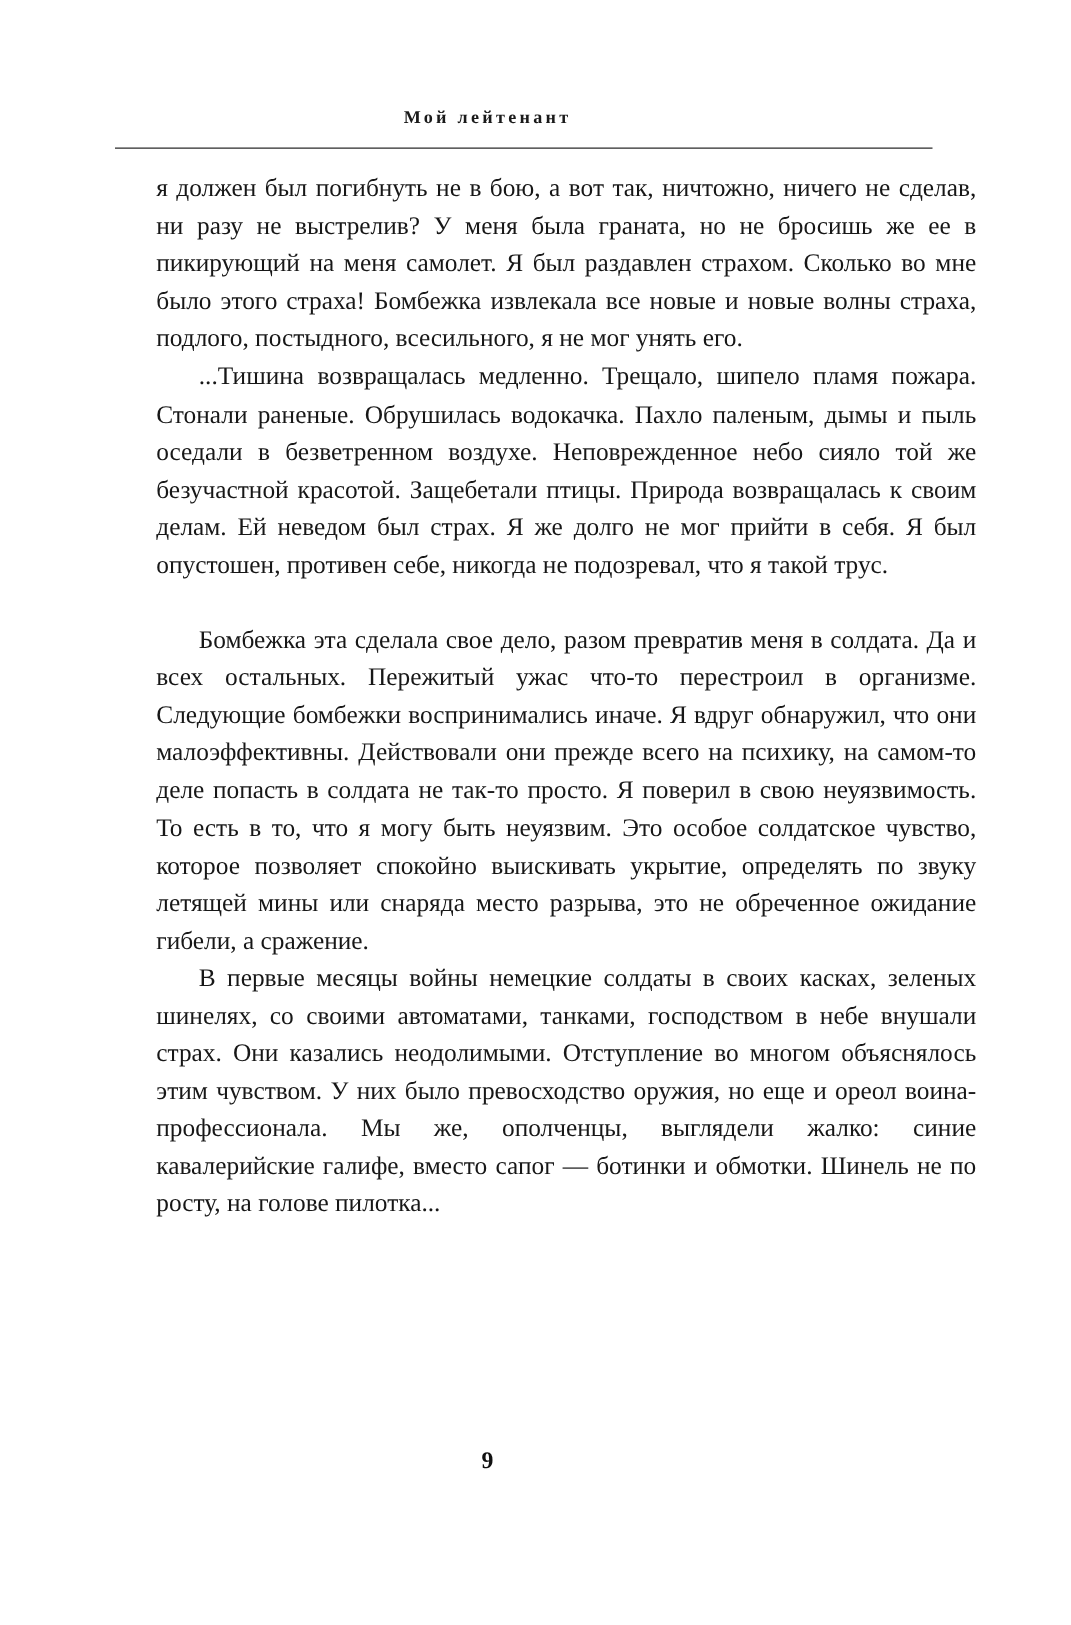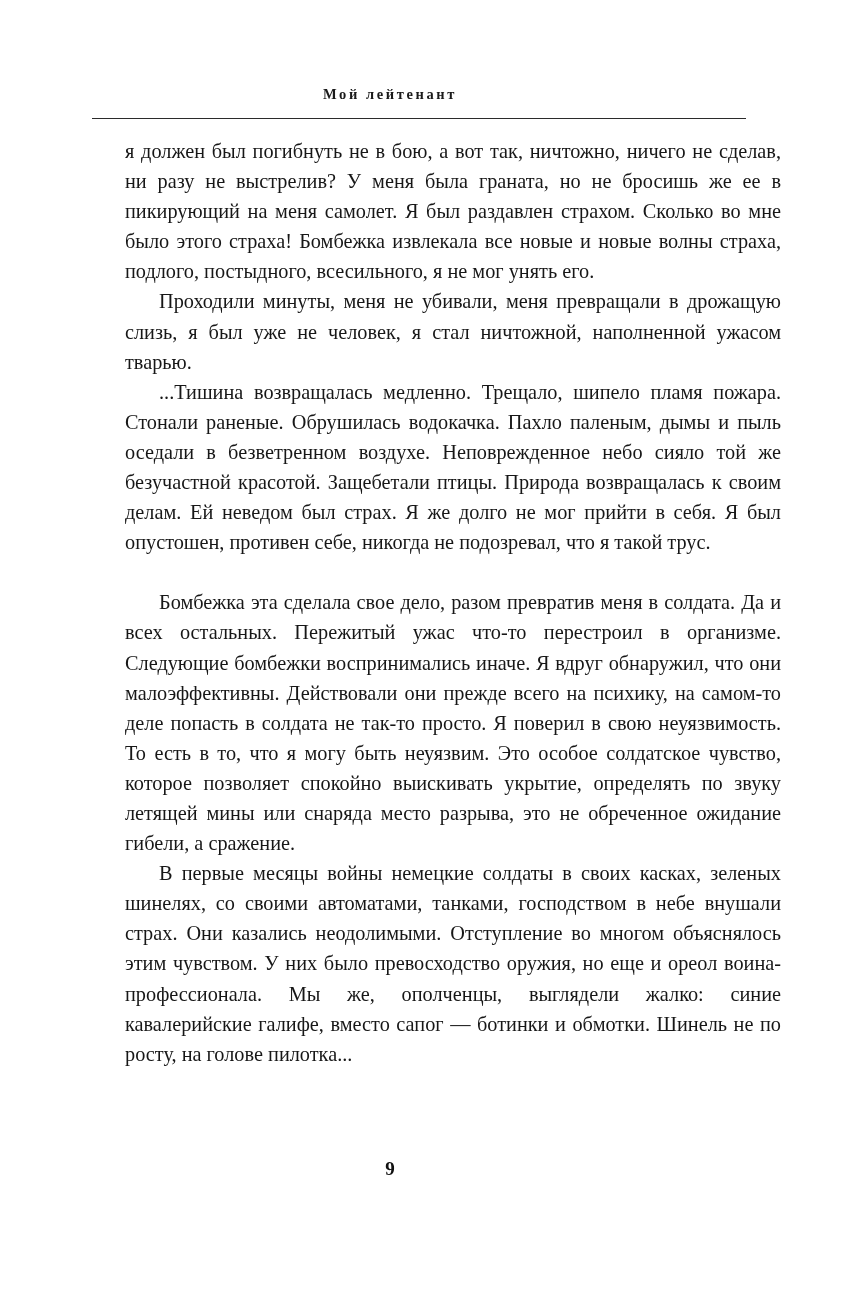--- a/index.html
+++ b/index.html
@@ -82,21 +82,20 @@
 </head>
 <body>
 
 <div class="page">
 
   <div class="running-head">Мой лейтенант</div>
   <div class="head-rule"></div>
 
   <div class="textblock">
     <p>я должен был погибнуть не в бою, а вот так, ничтожно, ничего не сделав, ни разу не выстрелив? У меня была граната, но не бросишь же ее в пикирующий на меня самолет. Я был раздавлен страхом. Сколько во мне было этого страха! Бомбежка извлекала все новые и новые волны страха, подлого, постыдного, всесильного, я не мог унять его.</p>
-    <p class="indent">Проходили минуты, меня не убивали, меня превращали в дрожащую слизь, я был уже не человек, я стал ничтожной, наполненной ужасом тварью.</p>
     <p class="indent">...Тишина возвращалась медленно. Трещало, шипело пламя пожара. Стонали раненые. Обрушилась водокачка. Пахло паленым, дымы и пыль оседали в безветренном воздухе. Неповрежденное небо сияло той же безучастной красотой. Защебетали птицы. Природа возвращалась к своим делам. Ей неведом был страх. Я же долго не мог прийти в себя. Я был опустошен, противен себе, никогда не подозревал, что я такой трус.</p>
     <div class="gap"></div>
     <p class="indent">Бомбежка эта сделала свое дело, разом превратив меня в солдата. Да и всех остальных. Пережитый ужас что-то перестроил в организме. Следующие бомбежки воспринимались иначе. Я вдруг обнаружил, что они малоэффективны. Действовали они прежде всего на психику, на самом-то деле попасть в солдата не так-то просто. Я поверил в свою неуязвимость. То есть в то, что я могу быть неуязвим. Это особое солдатское чувство, которое позволяет спокойно выискивать укрытие, определять по звуку летящей мины или снаряда место разрыва, это не обреченное ожидание гибели, а сражение.</p>
     <p class="indent">В первые месяцы войны немецкие солдаты в своих касках, зеленых шинелях, со своими автоматами, танками, господством в небе внушали страх. Они казались неодолимыми. Отступление во многом объяснялось этим чувством. У них было превосходство оружия, но еще и ореол воина-профессионала. Мы же, ополченцы, выглядели жалко: синие кавалерийские галифе, вместо сапог — ботинки и обмотки. Шинель не по росту, на голове пилотка...</p>
   </div>
 
   <div class="folio">9</div>
 
 </div>
 

